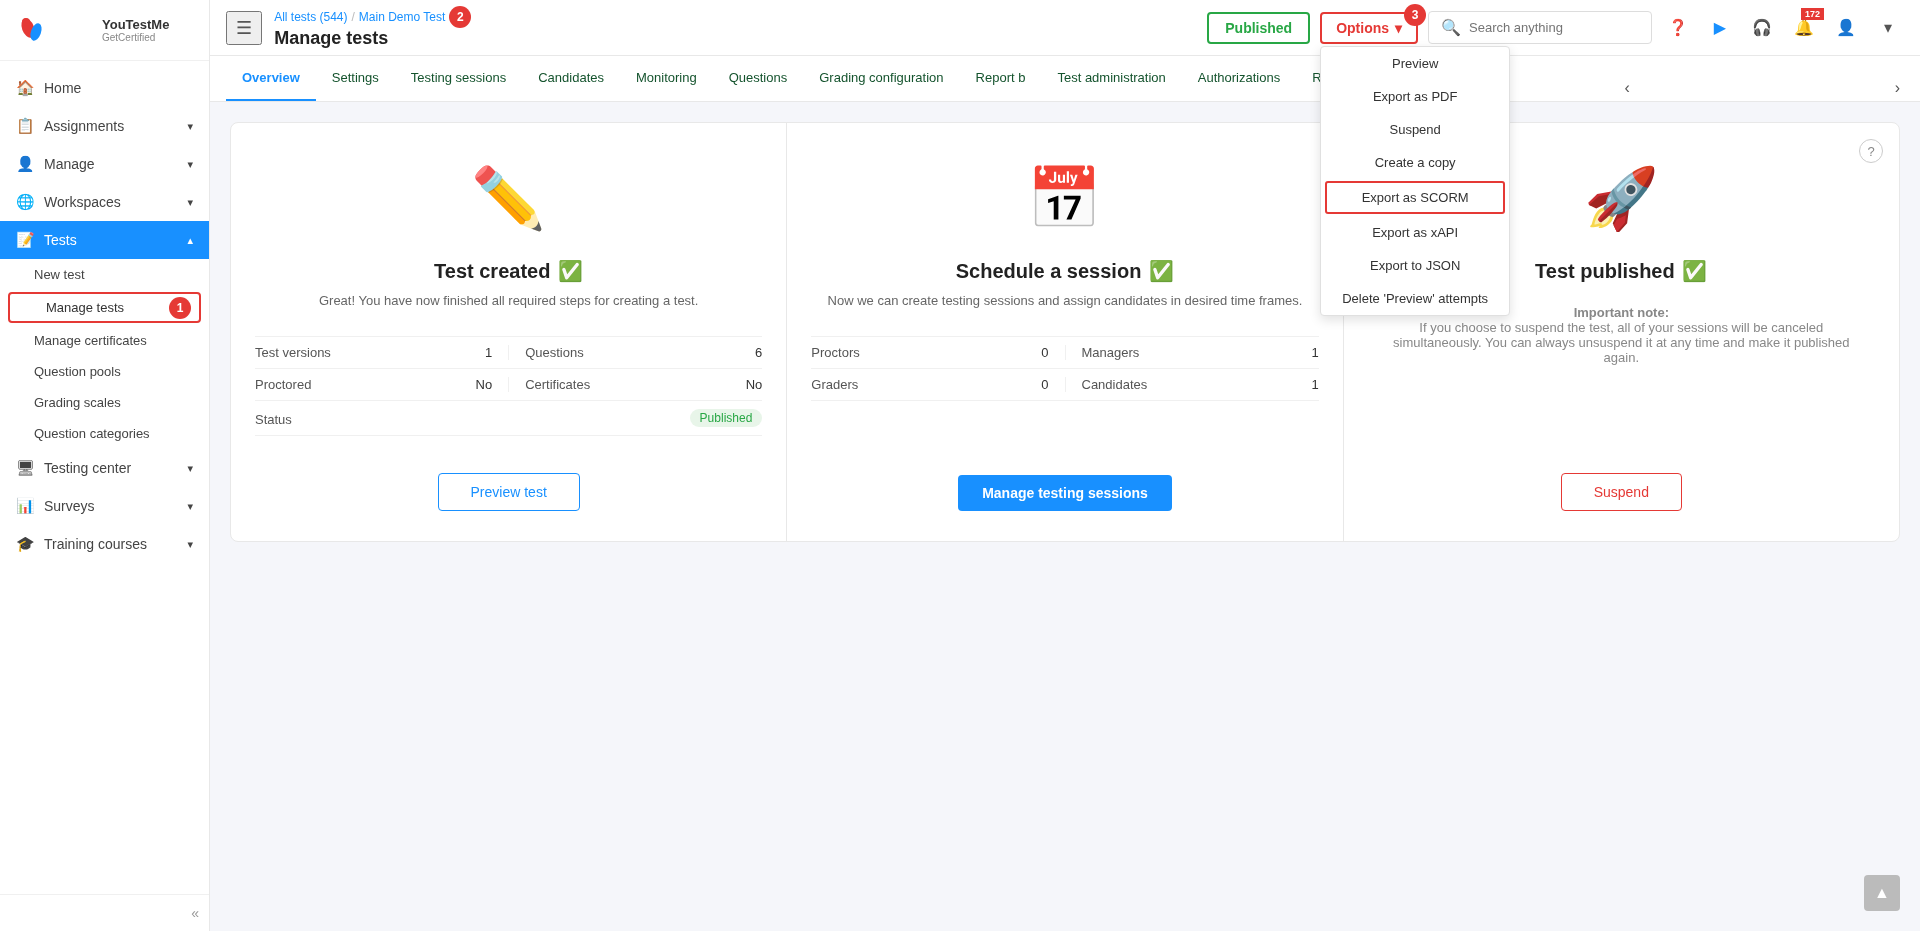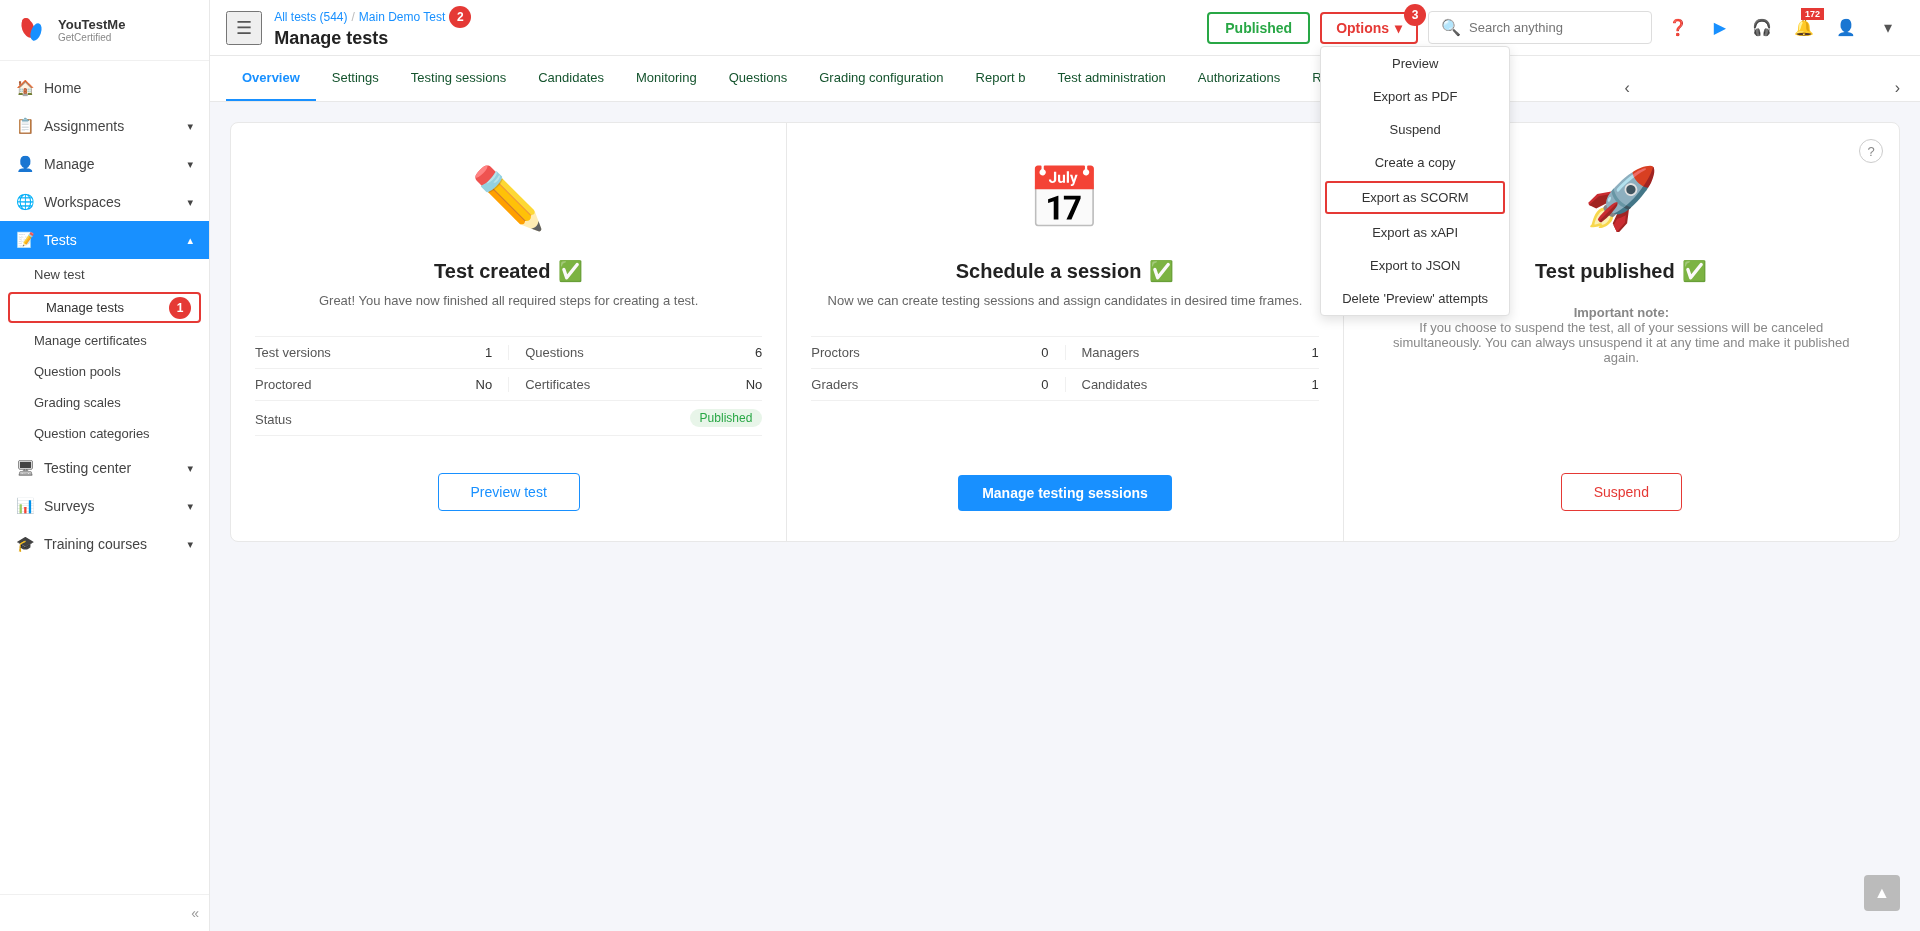--- a/index.html
+++ b/index.html
@@ -14,20 +14,21 @@
       display: flex;
       flex-direction: column;
       height: 100%;
       overflow-y: auto;
     }
     .sidebar-logo {
       display: flex;
       align-items: center;
       padding: 12px 14px;
       border-bottom: 1px solid #f0f0f0;
+      gap: 44px;
     }
     .logo-icon {
       width: 36px;
       height: 36px;
       margin-right: 8px;
     }
     .logo-text { font-size: 13px; font-weight: 700; color: #333; line-height: 1.2; }
     .logo-sub { font-size: 10px; color: #888; }
 
     .sidebar-nav { flex: 1; padding: 8px 0; }

